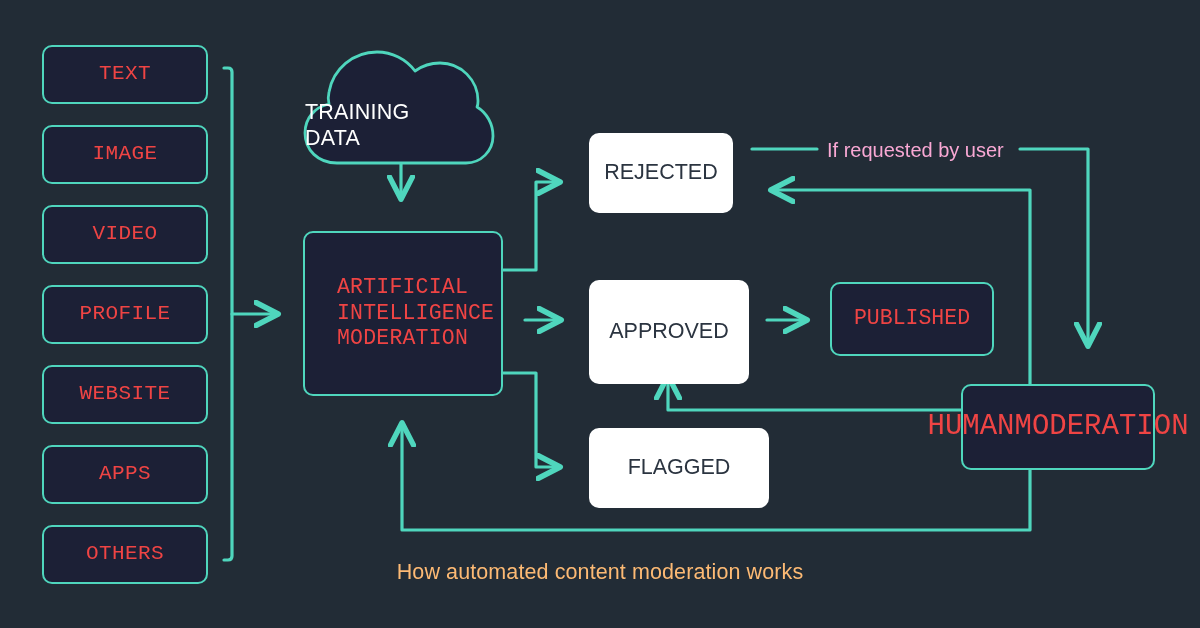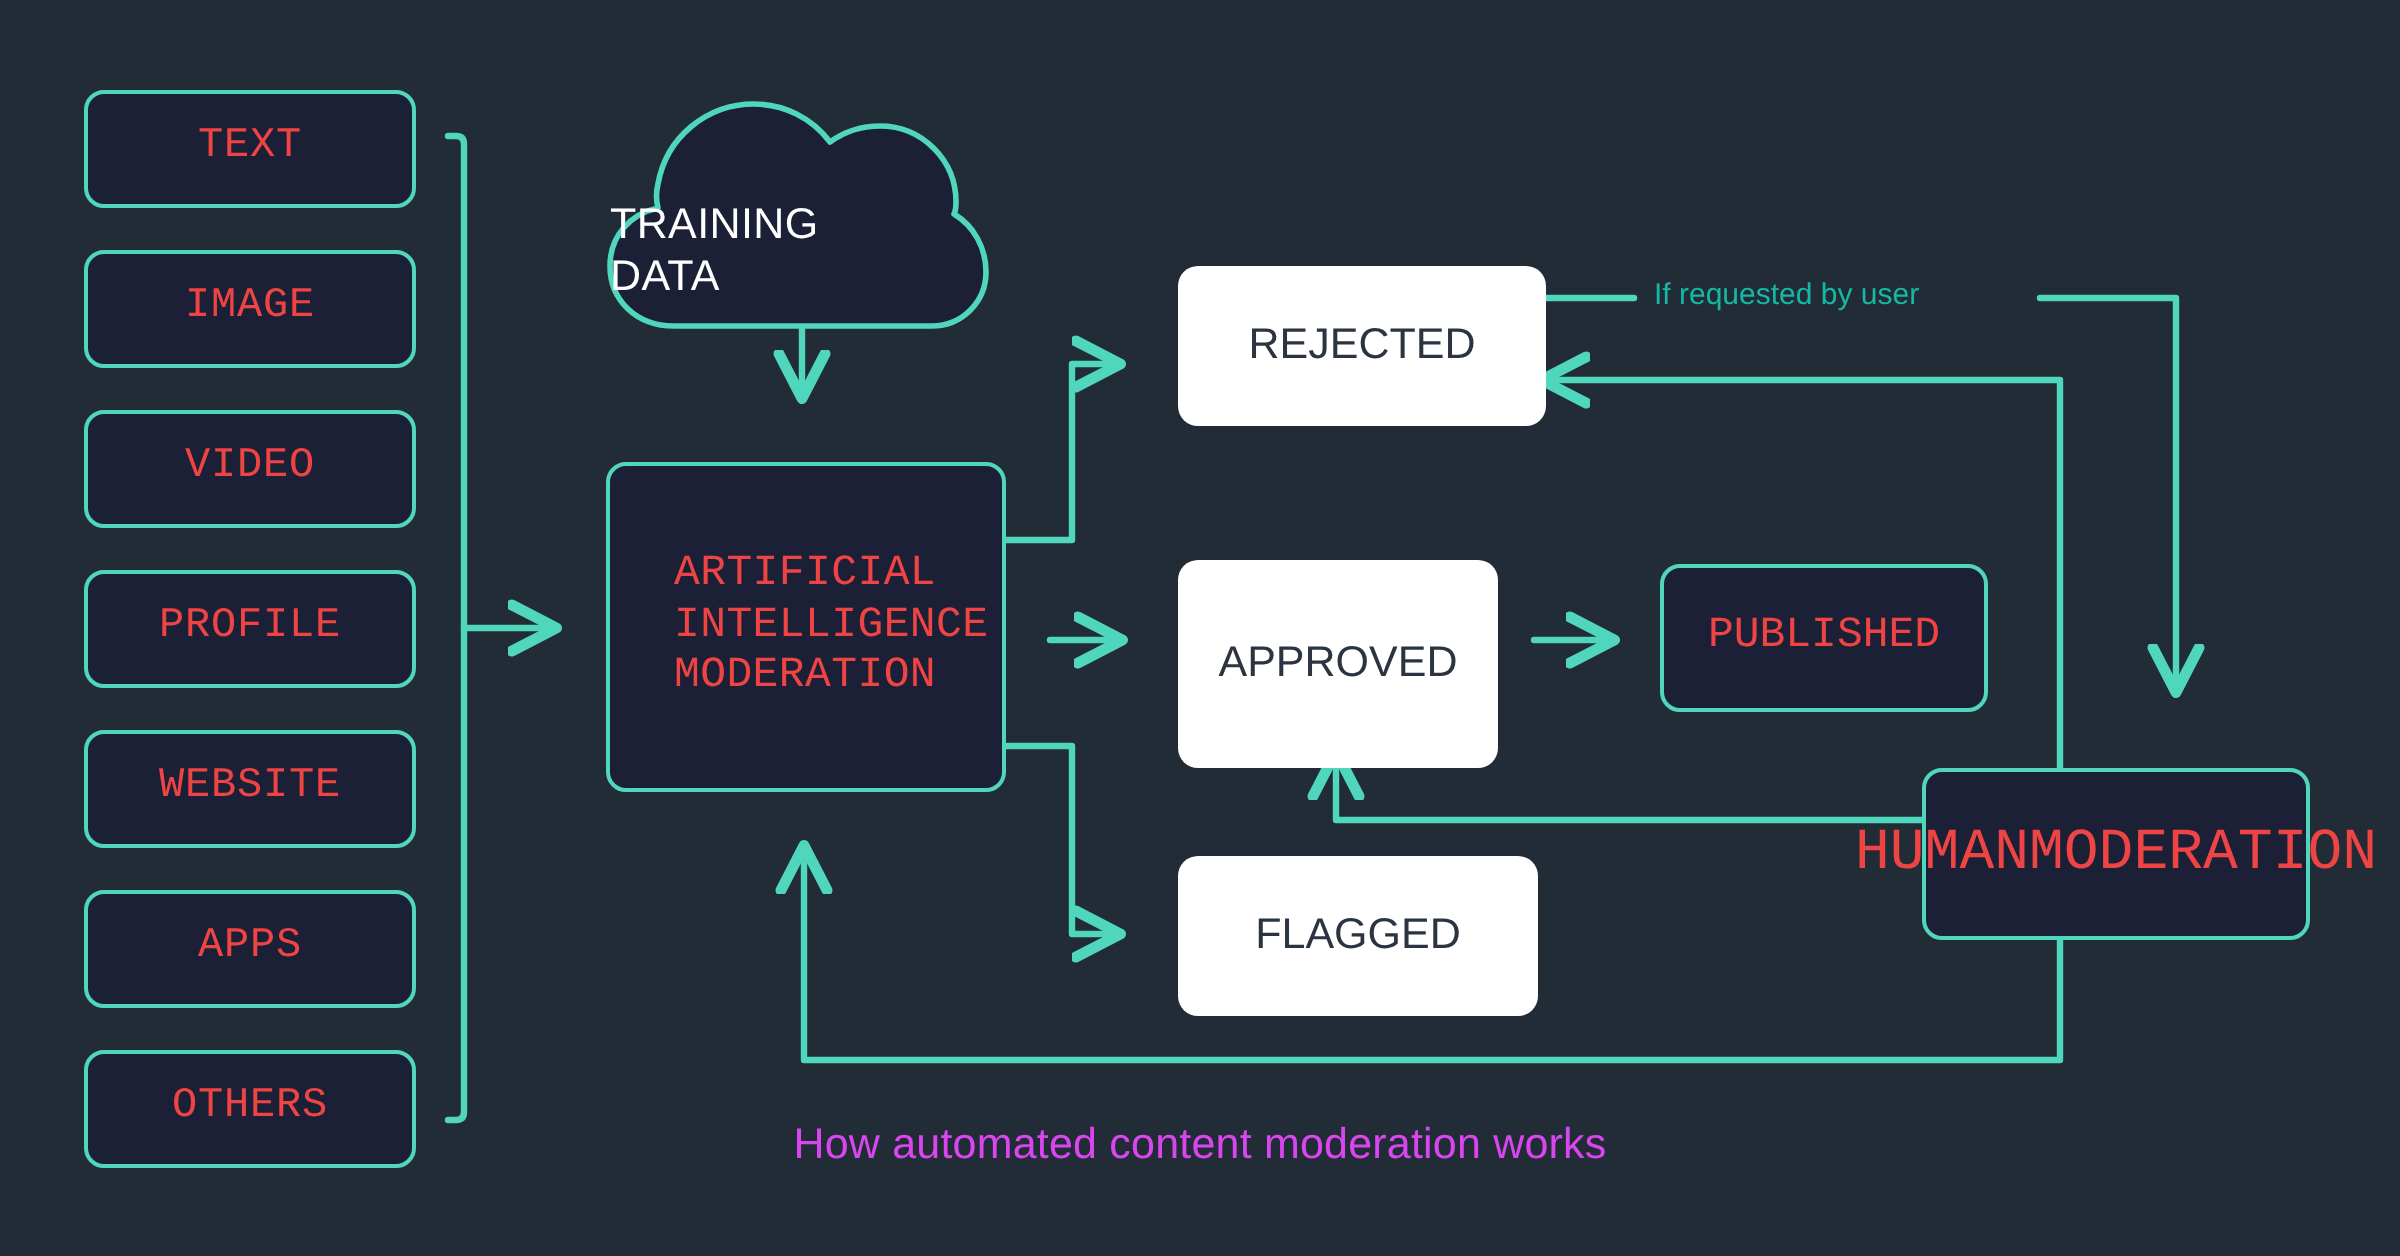--- a/index.html
+++ b/index.html
@@ -74,41 +74,41 @@
     position: absolute;
     left: 0;
     top: 58px;
     width: 195px;
     text-align: left;
     color: #ffffff;
     font-size: 21.5px;
     line-height: 1.2;
     letter-spacing: 0.2px;
   }
-  .rejected-box { left: 589px; top: 133px; width: 184px; height: 80px; font-size: 21.5px; }
+  .rejected-box { left: 589px; top: 133px; width: 144px; height: 80px; font-size: 21.5px; }
   .approved-box { left: 589px; top: 280px; width: 160px; height: 104px; font-size: 21.5px; }
   .flagged-box  { left: 589px; top: 428px; width: 180px; height: 80px; font-size: 21.5px; }
   .published-box { left: 830px; top: 282px; width: 164px; height: 74px; font-size: 21.5px; }
   .human-box {
     left: 961px; top: 384px; width: 194px; height: 86px;
     font-size: 29px; flex-direction: row; line-height: 1.25;
   }
   .edge-label {
     position: absolute;
-    color: #14b8a6;
-    font-size: 15px;
+    color: #f9a8d4;
+    font-size: 20px;
     white-space: nowrap;
   }
   .caption {
     position: absolute;
     left: 0;
     top: 560px;
     width: 1200px;
     text-align: center;
-    color: #d946ef;
+    color: #fdba74;
     font-size: 21.5px;
     letter-spacing: 0.1px;
   }
 </style>
 </head>
 <body>
 
 <div id="canvas">
 
   <svg class="wires" viewBox="0 0 1200 628" xmlns="http://www.w3.org/2000/svg">

